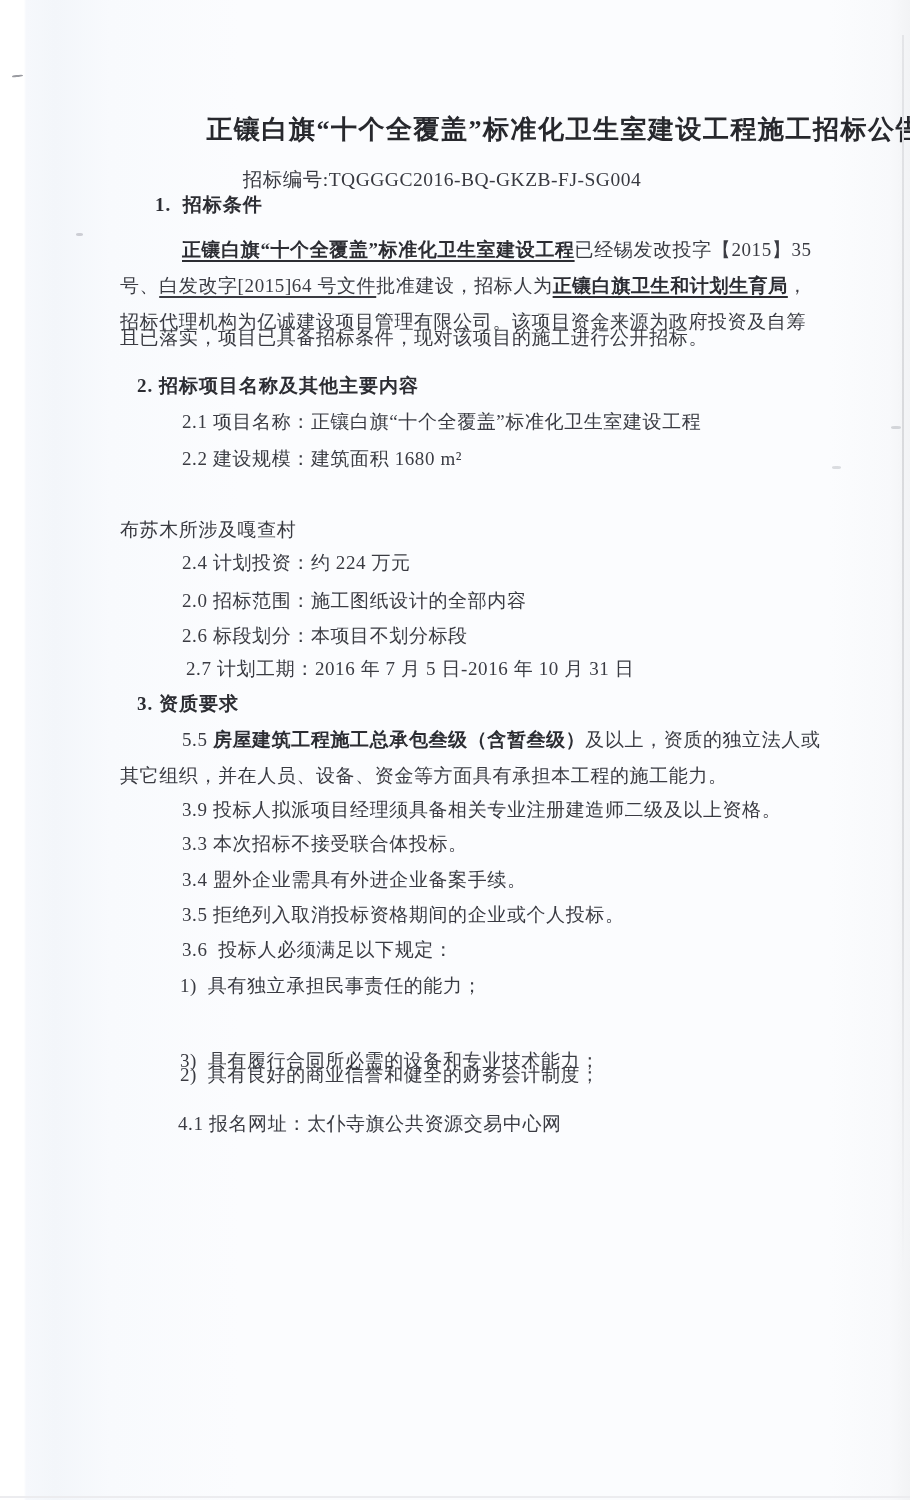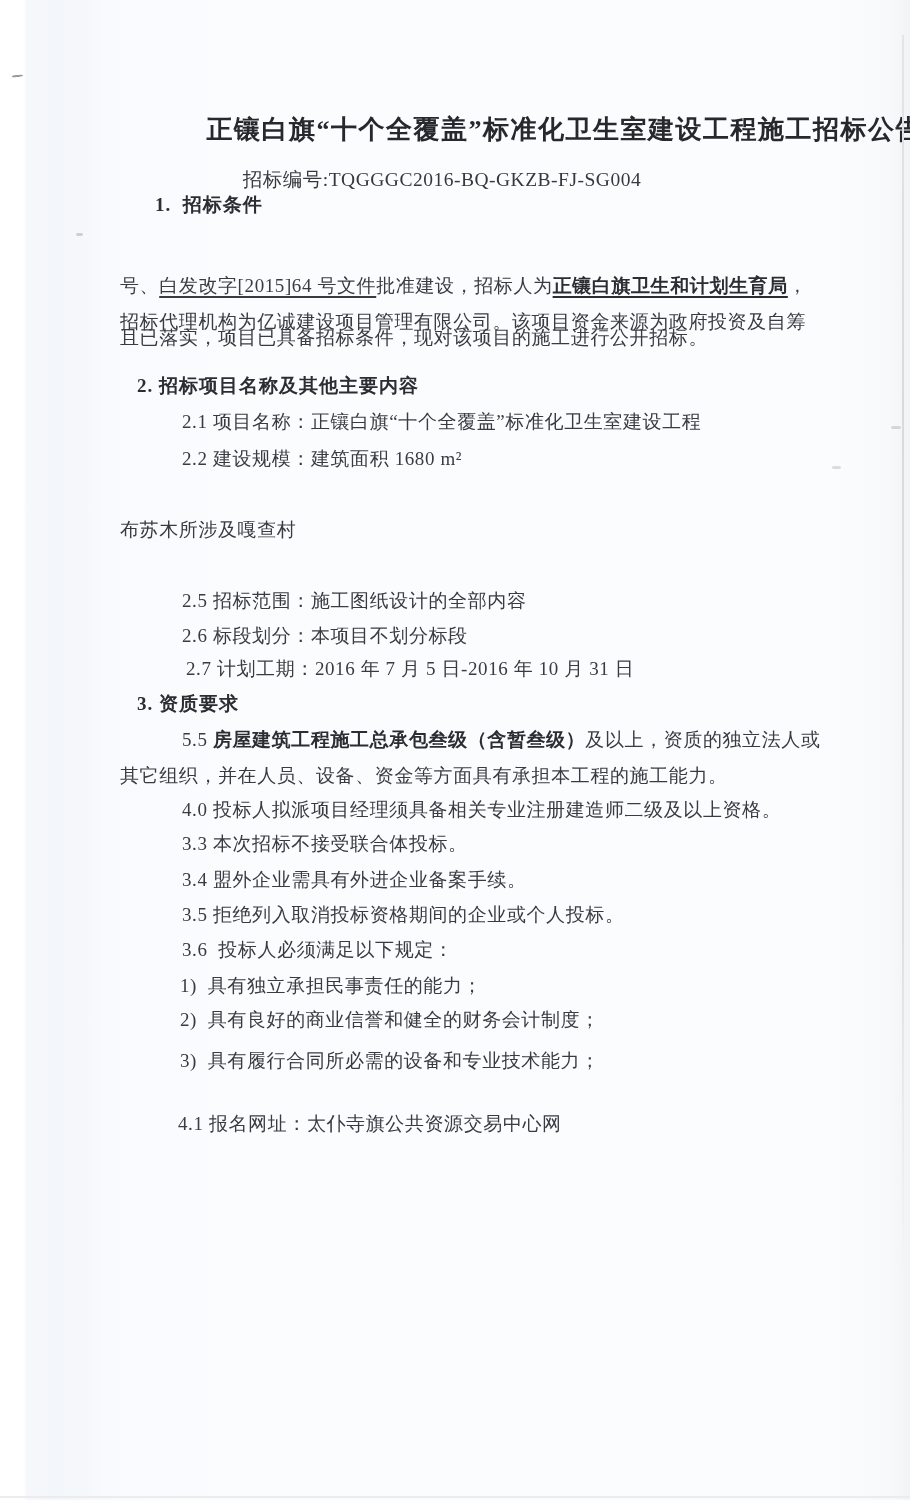--- a/index.html
+++ b/index.html
@@ -67,46 +67,48 @@
 </head>
 <body>
 
 <div class="page">
 
   <div class="title">正镶白旗“十个全覆盖”标准化卫生室建设工程施工招标公告</div>
   <div class="tender-no">招标编号:TQGGGC2016-BQ-GKZB-FJ-SG004</div>
 
   <div class="ln hd" style="top:184px; padding-left:35px;margin-top:8px;">1.  招标条件</div>
 
+  <div class="ln ind" style="top:237px"><span class="u b">正镶白旗“十个全覆盖”标准化卫生室建设工程</span><span>已经锡发改投字【2015】35</span></div>
 
   <div class="ln" style="top:273px"><span>号、</span><span class="u">白发改字[2015]64 号文件</span><span>批准建设，招标人为</span><span class="u b">正镶白旗卫生和计划生育局</span><span>，</span></div>
 
   <div class="ln" style="top:309px">招标代理机构为亿诚建设项目管理有限公司。该项目资金来源为政府投资及自筹</div>
   <div class="ln" style="top:325px">且已落实，项目已具备招标条件，现对该项目的施工进行公开招标。</div>
 
   <div class="ln hd" style="top:373px; padding-left:17px;">2. 招标项目名称及其他主要内容</div>
   <div class="ln ind" style="top:409px">2.1 项目名称：正镶白旗“十个全覆盖”标准化卫生室建设工程</div>
   <div class="ln ind" style="top:446px">2.2 建设规模：建筑面积 1680 m²</div>
   <div class="ln" style="top:517px">布苏木所涉及嘎查村</div>
-  <div class="ln ind" style="top:588px">2.5 招标范围：施工图纸设计的全部内容</div>
+  <div class="ln ind" style="top:550px">2.4 计划投资：约 224 万元</div>
+  <div class="ln ind" style="top:588px">2.0 招标范围：施工图纸设计的全部内容</div>
   <div class="ln ind" style="top:623px">2.6 标段划分：本项目不划分标段</div>
   <div class="ln ind2" style="top:656px">2.7 计划工期：2016 年 7 月 5 日-2016 年 10 月 31 日</div>
 
   <div class="ln hd" style="top:691px; padding-left:17px;">3. 资质要求</div>
 
   <div class="ln ind" style="top:727px"><span>5.5 </span><span class="b">房屋建筑工程施工总承包叁级（含暂叁级）</span><span>及以上，资质的独立法人或</span></div>
   <div class="ln" style="top:763px">其它组织，并在人员、设备、资金等方面具有承担本工程的施工能力。</div>
 
-  <div class="ln ind" style="top:797px">4.0 投标人拟派项目经理须具备相关专业注册建造师二级及以上资格。</div>
+  <div class="ln ind" style="top:797px">3.9 投标人拟派项目经理须具备相关专业注册建造师二级及以上资格。</div>
   <div class="ln ind" style="top:831px">3.3 本次招标不接受联合体投标。</div>
   <div class="ln ind" style="top:867px">3.4 盟外企业需具有外进企业备案手续。</div>
   <div class="ln ind" style="top:902px">3.5 拒绝列入取消投标资格期间的企业或个人投标。</div>
   <div class="ln ind" style="top:937px">3.6  投标人必须满足以下规定：</div>
   <div class="ln" style="top:973px; padding-left:60px;">1)  具有独立承担民事责任的能力；</div>
-  <div class="ln" style="top:1007px; padding-left:60px;">2)  具有良好的商业信誉和健全的财务会计制度；</div>
+  <div class="ln" style="top:1062px; padding-left:60px;">2)  具有良好的商业信誉和健全的财务会计制度；</div>
   <div class="ln" style="top:1042px; padding-left:60px;margin-top:6px;">3)  具有履行合同所必需的设备和专业技术能力；</div>
 
   <div class="ln" style="top:1111px; padding-left:58px;">4.1 报名网址：太仆寺旗公共资源交易中心网</div>
 
   <div class="edge-right"></div>
   <div class="edge-bottom"></div>
   <div class="art art-1"></div>
   <div class="art art-2"></div>
   <div class="art art-3"></div>
   <div class="art art-4"></div>

